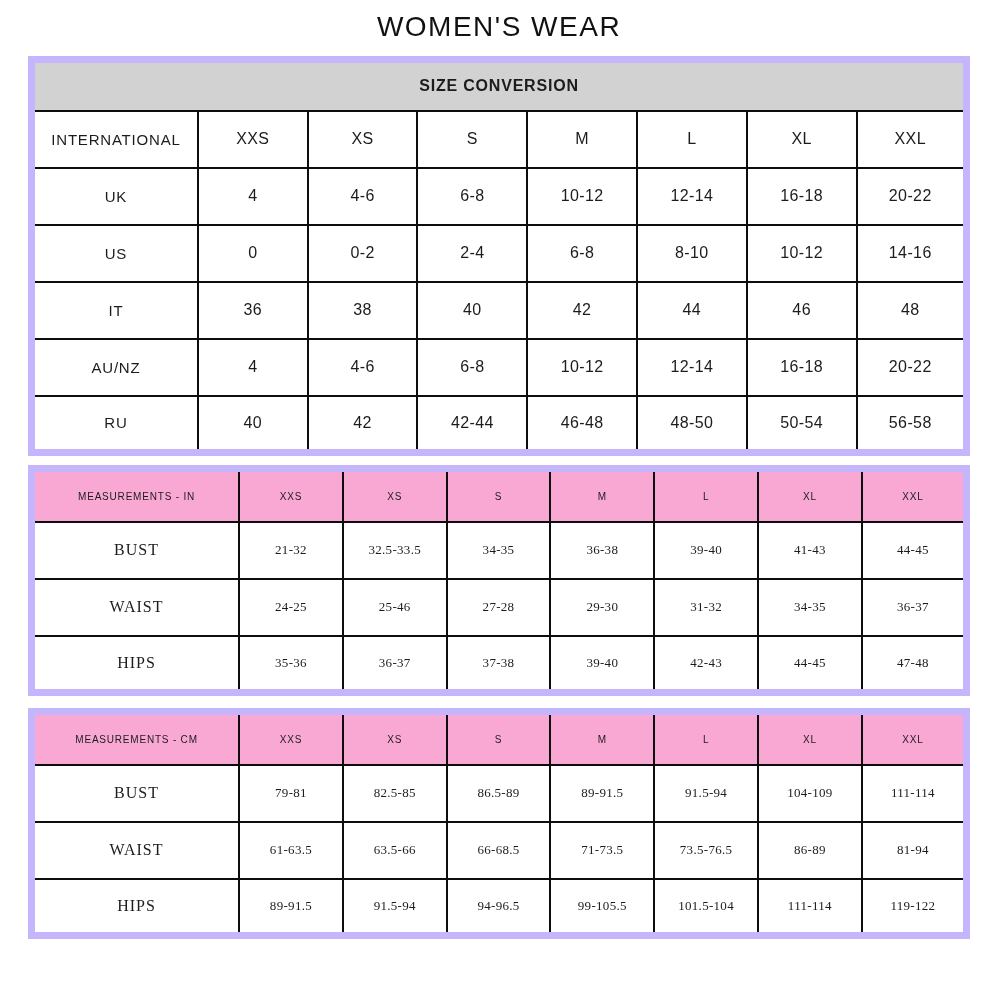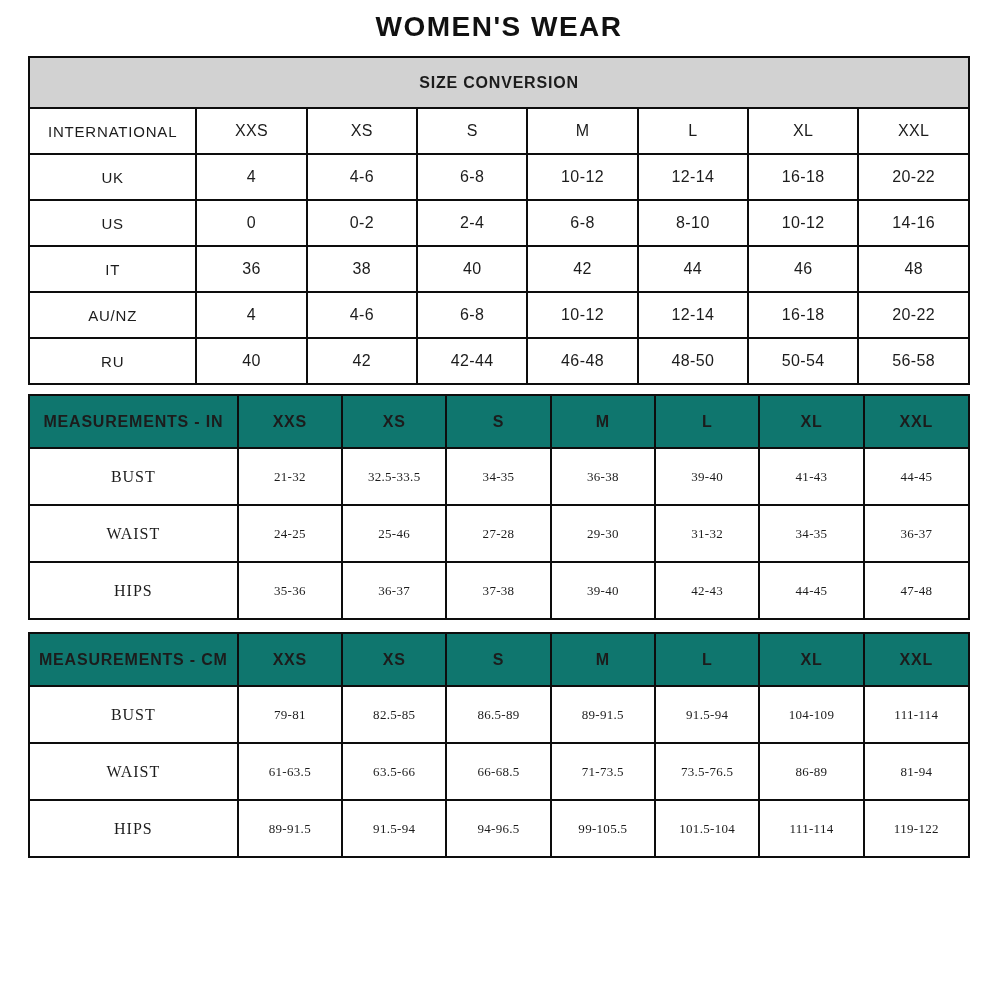--- a/index.html
+++ b/index.html
@@ -11,57 +11,57 @@
     color: #1c1c1c;
   }
   .page {
     width: 1000px;
     height: 1000px;
     padding: 11px 30px 0 28px;
   }
   .page-title {
     text-align: center;
     font-size: 28px;
-    font-weight: bold;
+    font-weight: normal;
     letter-spacing: 1.5px;
     margin: 0 0 13px 0;
     color: #111111;
   }
   table {
     width: 100%;
     border-collapse: collapse;
     table-layout: fixed;
-    border: 2px solid #c4b5fd;
+    border: 7px solid #c4b5fd;
   }
   td, th {
     border: 2px solid #0d0d0d;
     text-align: center;
     vertical-align: middle;
     padding: 0 2px;
     overflow: hidden;
     white-space: nowrap;
   }
   
   .t-conv { margin-bottom: 9px; }
   .t-conv .band {
     background: #d2d2d2;
     height: 51px;
     font-size: 16px;
     font-weight: bold;
     letter-spacing: 0.8px;
   }
-  .t-conv td { height: 46px; font-size: 16px; letter-spacing: 0.4px; }
+  .t-conv td { height: 57px; font-size: 16px; letter-spacing: 0.4px; }
   .t-conv td.rowlabel { font-size: 15px; letter-spacing: 0.8px; }
   
   .t-meas { margin-bottom: 12px; }
   .t-meas th {
-    background: #0f766e;
+    background: #f9a8d4;
     height: 53px;
-    font-size: 16px;
-    font-weight: bold;
+    font-size: 10px;
+    font-weight: normal;
     letter-spacing: 0.8px;
   }
   .t-meas td { height: 57px; font-size: 13px; letter-spacing: 0.3px; font-family: Liberation Serif, serif; }
   .t-meas td.rowlabel { font-size: 16px; letter-spacing: 1px; }
 </style>
 </head>
 <body>
 
 <div class="page">
 

